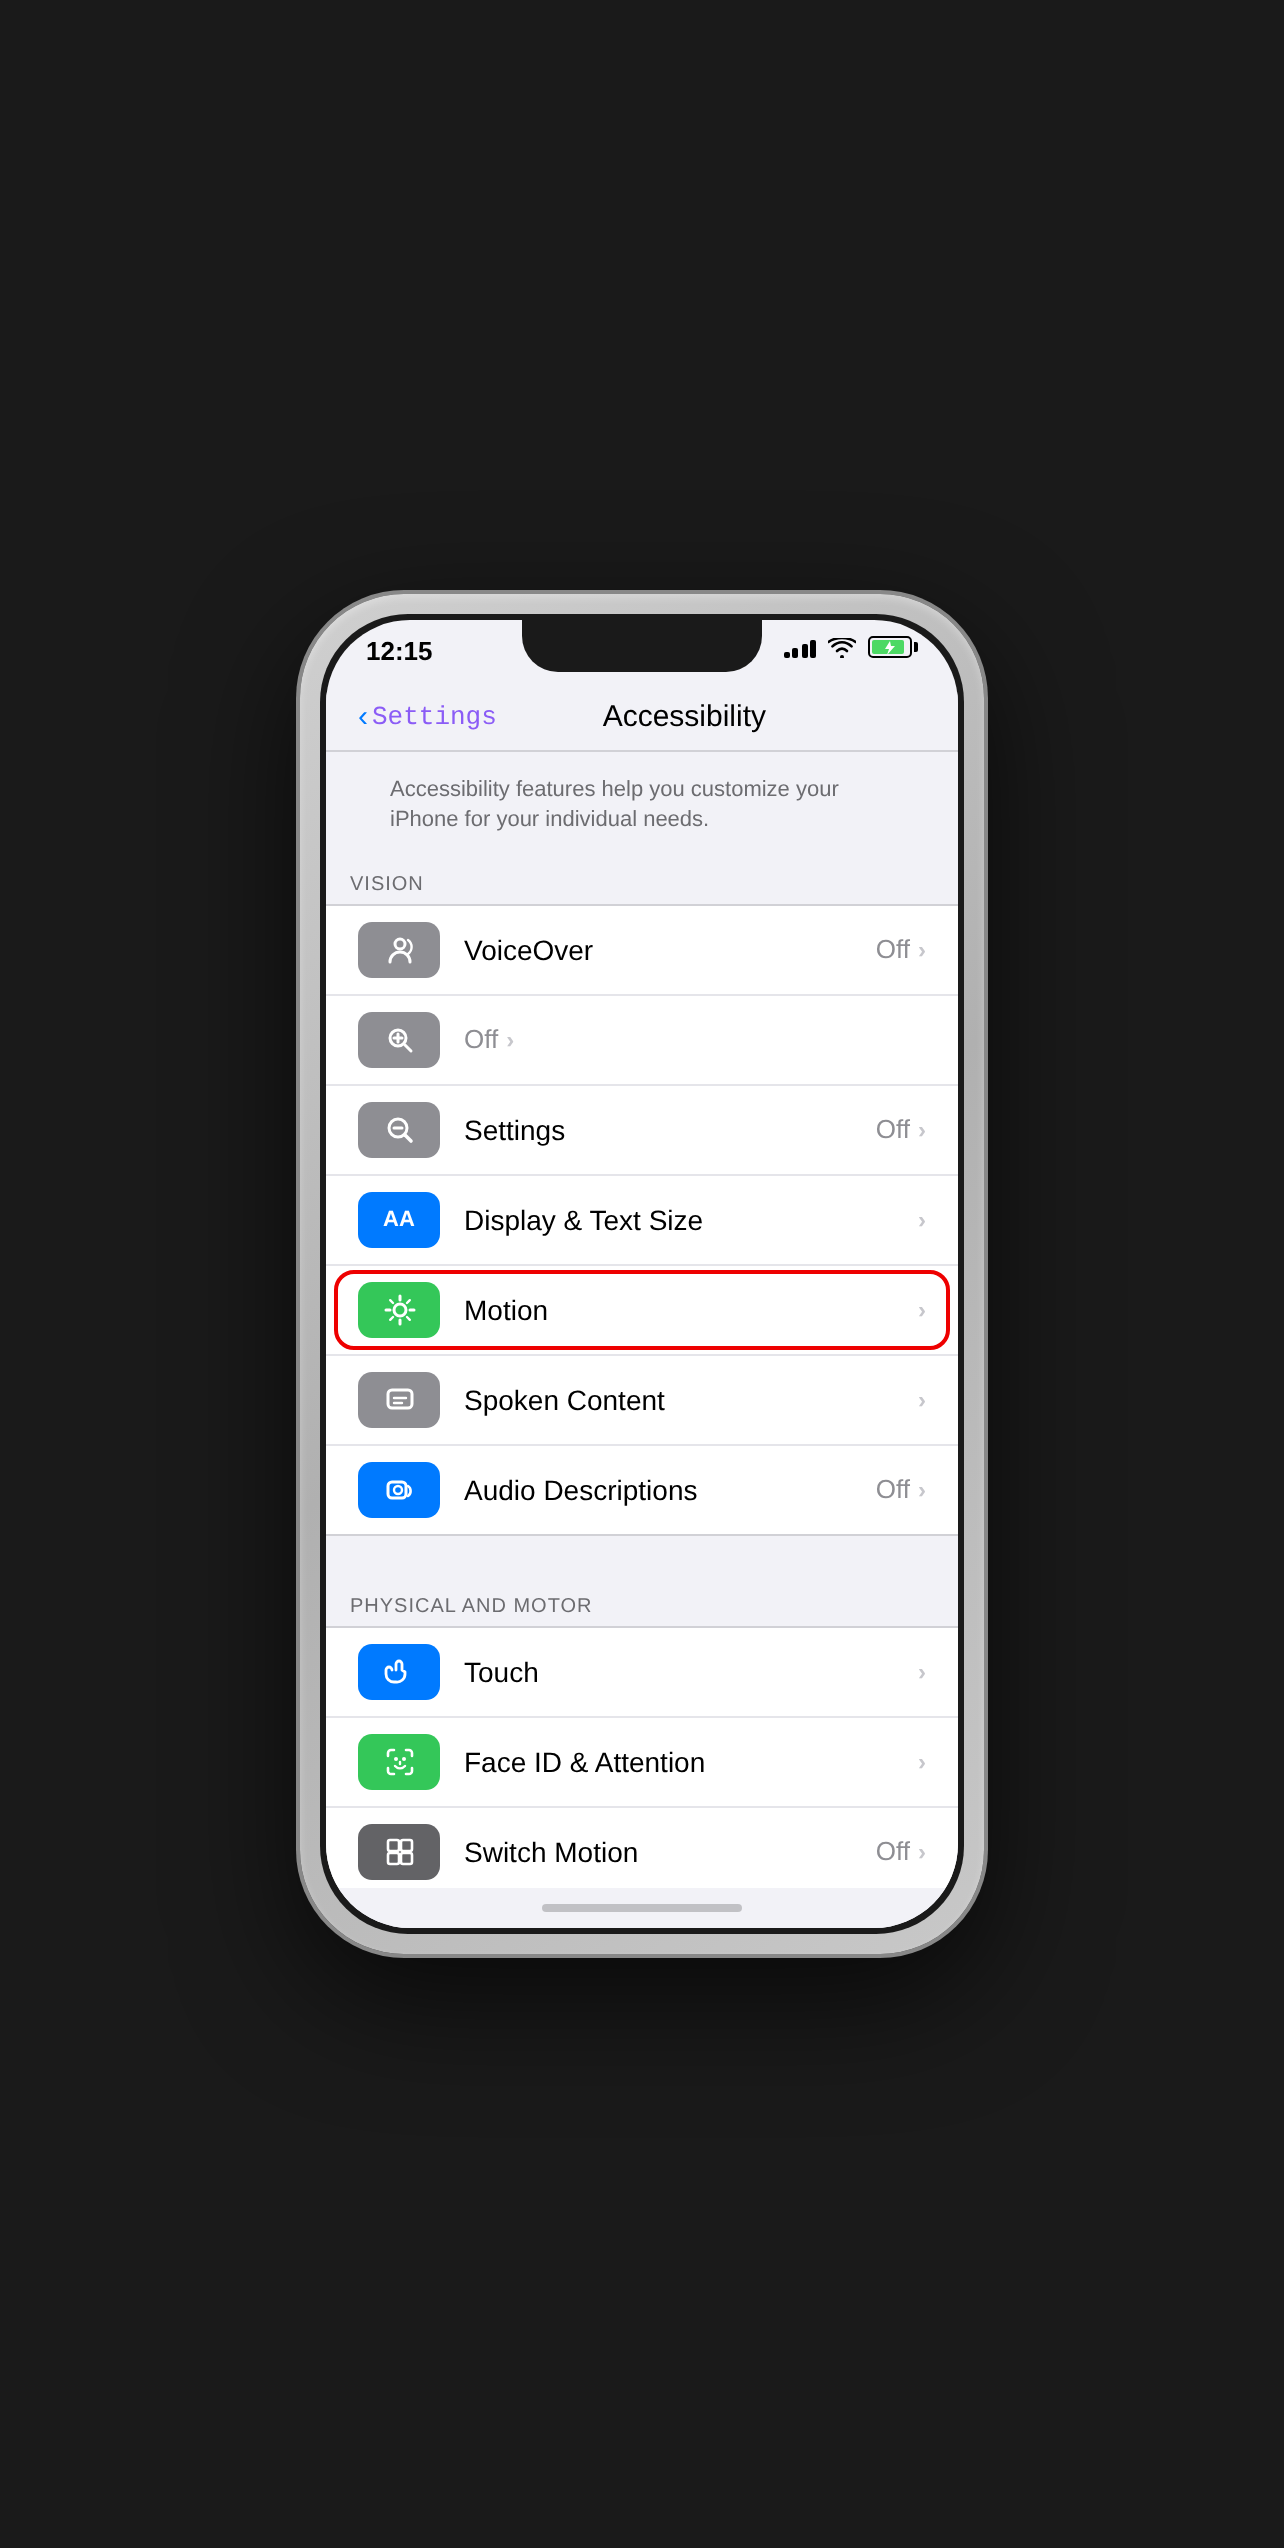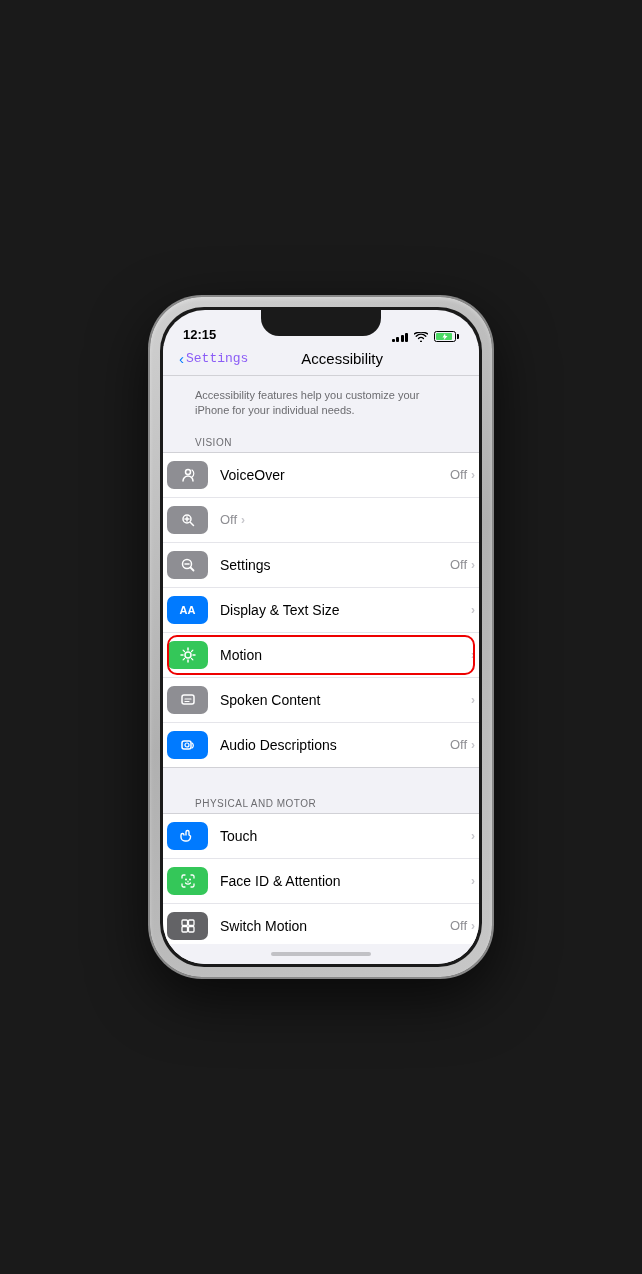--- a/index.html
+++ b/index.html
@@ -47,21 +47,21 @@
       width: 120px;
       height: 26px;
       background: #1a1a1a;
       border-radius: 0 0 18px 18px;
       z-index: 10;
     }
     
     .status-bar {
       display: flex;
       justify-content: space-between;
-      align-items: flex-end;
+      align-items: flex-start;
       padding: 8px 20px 4px;
       height: 36px;
       position: relative;
       z-index: 5;
       flex-shrink: 0;
     }
     .status-time {
       font-size: 13px;
       font-weight: 600;
       color: #000;
@@ -150,37 +150,37 @@
     .content::-webkit-scrollbar { display: none; }
     
     .description {
       padding: 12px 32px;
       font-size: 11px;
       color: #6c6c70;
       line-height: 1.4;
     }
     
     .section-header {
-      padding: 6px 32px 4px;
+      padding: 6px 12px 4px;
       font-size: 10px;
       font-weight: 500;
       color: #6c6c70;
       letter-spacing: 0.5px;
       background: #f2f2f7;
     }
     .section-list {
       background: #fff;
       margin: 0;
       border-top: 1px solid #d1d1d6;
       border-bottom: 1px solid #d1d1d6;
     }
     .list-item {
       display: flex;
       align-items: center;
-      padding: 8px 4px;
+      padding: 8px 16px;
       background: #fff;
       border-bottom: 1px solid #e5e5ea;
       min-height: 42px;
       position: relative;
     }
     .list-item:last-child {
       border-bottom: none;
     }
     .item-icon {
       width: 41px;

